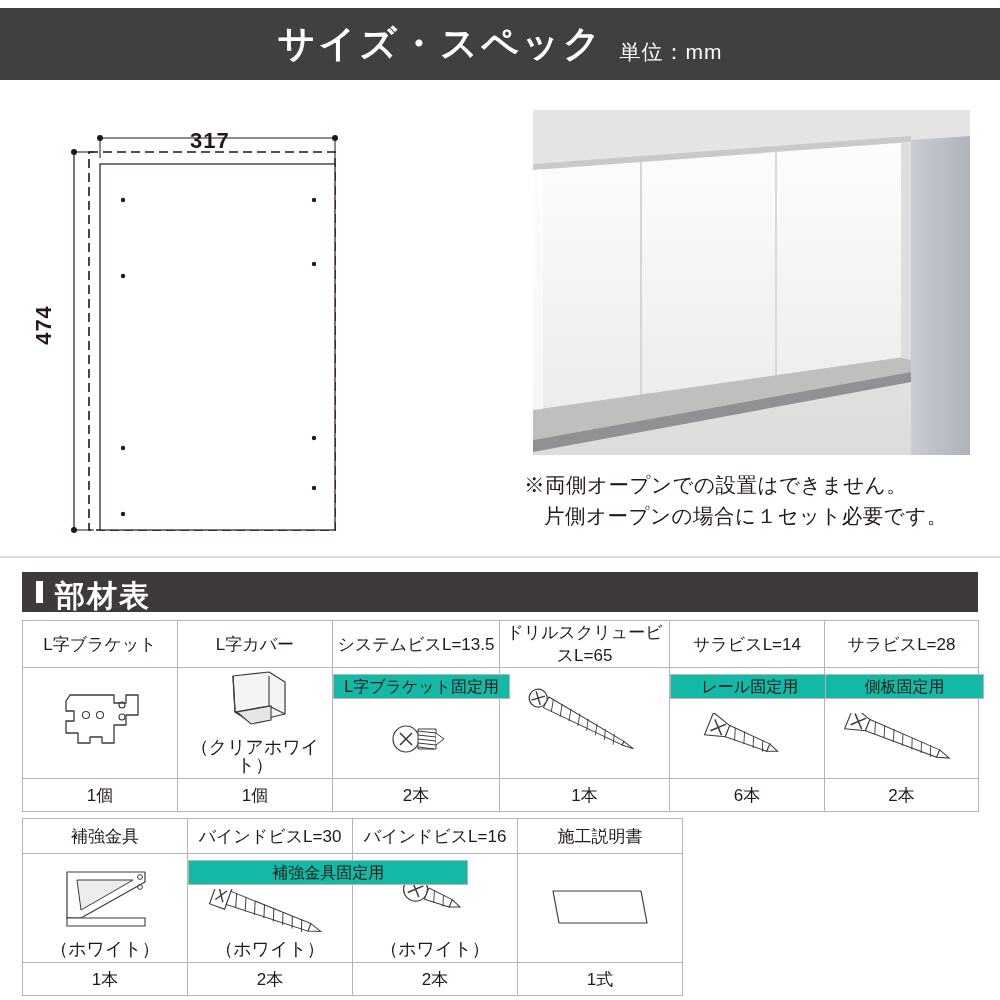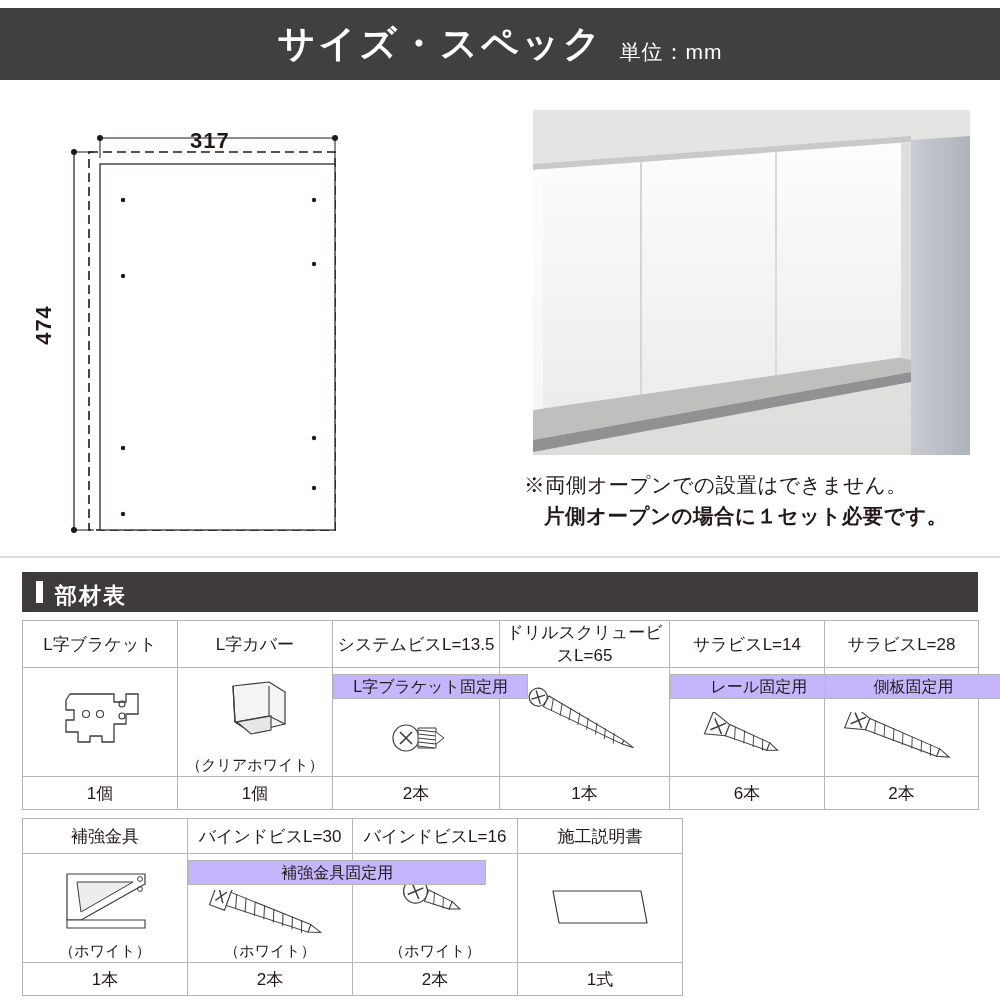--- a/index.html
+++ b/index.html
@@ -97,21 +97,21 @@
   }
 
   .photo-note {
     position: absolute;
     left: 524px; top: 388px;
     width: 470px;
     font-size: 20.5px;
     line-height: 1.5;
     letter-spacing: 0.5px;
   }
-  .photo-note .l2 { display:block; padding-left: 20px; font-weight: bold; }
+  .photo-note .l2 { display:block; padding-left: 20px; }
 
   
   .divider {
     position: absolute;
     left: 0; top: 556px;
     width: 1000px;
     height: 2px;
     background: #dcdcdc;
   }
 
@@ -122,21 +122,21 @@
     width: 956px; height: 40px;
     background: #3e3a39;
     display: flex;
     align-items: center;
   }
   .parts-title-accent {
     width: 7px; height: 22px; background: #ffffff; margin-left: 14px;
   }
   .parts-title-text {
     color: #ffffff;
-    font-size: 22px;
+    font-size: 30px;
     font-weight: bold;
     margin-left: 12px;
     letter-spacing: 2px;
     margin-top: 8px;
   }
 
   table.parts {
     position: absolute;
     border-collapse: collapse;
     table-layout: fixed;
@@ -153,42 +153,42 @@
   .t2 { left: 22px; top: 818px; width: 660px; }
 
   .hdr-row td { height: 34px; font-size: 17.5px; letter-spacing: 0px; }
   .img-row td { height: 108px; position: relative; }
   .qty-row td { height: 32px; font-size: 18px; }
 
   .use-label {
     display: inline-block;
     border: 1px solid #b5b5b6;
     font-size: 16px;
-    padding: 2px 17px;
+    padding: 2px 8px;
     width: 92%;
     margin: 6px auto 0 auto;
-    background: #c4b5fd;
+    background: #14b8a6;
     line-height: 1.2;
   }
   .cell-inner {
     display: flex;
     flex-direction: column;
     align-items: center;
     justify-content: flex-start;
     height: 100%;
   }
   .cell-art {
     flex: 1;
     display: flex;
     align-items: center;
     justify-content: center;
     width: 100%;
   }
   .sub-note {
-    font-size: 15px;
+    font-size: 18px;
     line-height: 1;
     padding-bottom: 4px;
   }
   .small-hdr { font-size: 15.5px; }
   svg { display: block; }
 </style>
 </head>
 <body>
 
 <div class="header">

